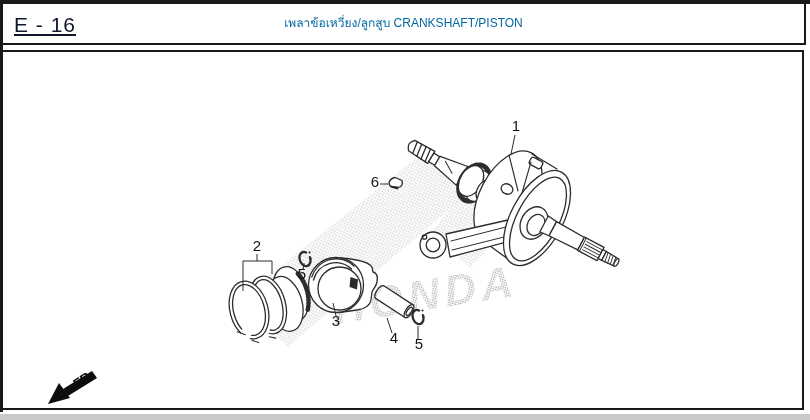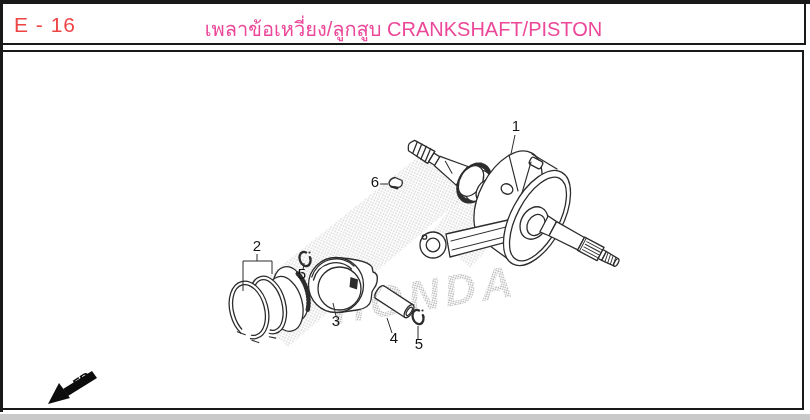--- a/index.html
+++ b/index.html
@@ -7,25 +7,25 @@
     position:relative;width:810px;height:420px;background:#ffffff;overflow:hidden;
     font-family:"Liberation Sans", sans-serif;
   }
   .topbar{position:absolute;left:0;top:0;width:810px;height:4px;background:#191919;}
   .leftbar{position:absolute;left:0;top:0;width:3px;height:412px;background:#191919;}
   .header{
     position:absolute;left:3px;top:4px;width:803px;height:41px;background:#fff;
     border-bottom:2px solid #191919;border-right:2px solid #191919;box-sizing:border-box;
   }
   .page-code{
-    position:absolute;left:11px;top:9px;font-size:21px;color:#ef4444;letter-spacing:1px;
+    position:absolute;left:11px;top:9px;font-size:21px;color:#0f172a;letter-spacing:1px;text-decoration:underline;
   }
   .page-title{
     position:absolute;left:0;top:9px;width:100%;text-align:center;
-    font-size:20px;color:#ec4899;
+    font-size:12px;color:#0369a1;
   }
   .content{
     position:absolute;left:3px;top:50px;width:801px;height:360px;background:#fff;
     border:2px solid #191919;border-left:none;box-sizing:border-box;
   }
   .bottomstrip{position:absolute;left:0;top:414px;width:810px;height:6px;background:#c9c9c9;}
   svg.diagram{position:absolute;left:0;top:0;width:810px;height:420px;}
   .co{font-size:15px;fill:#141414;}
 </style>
 </head>

